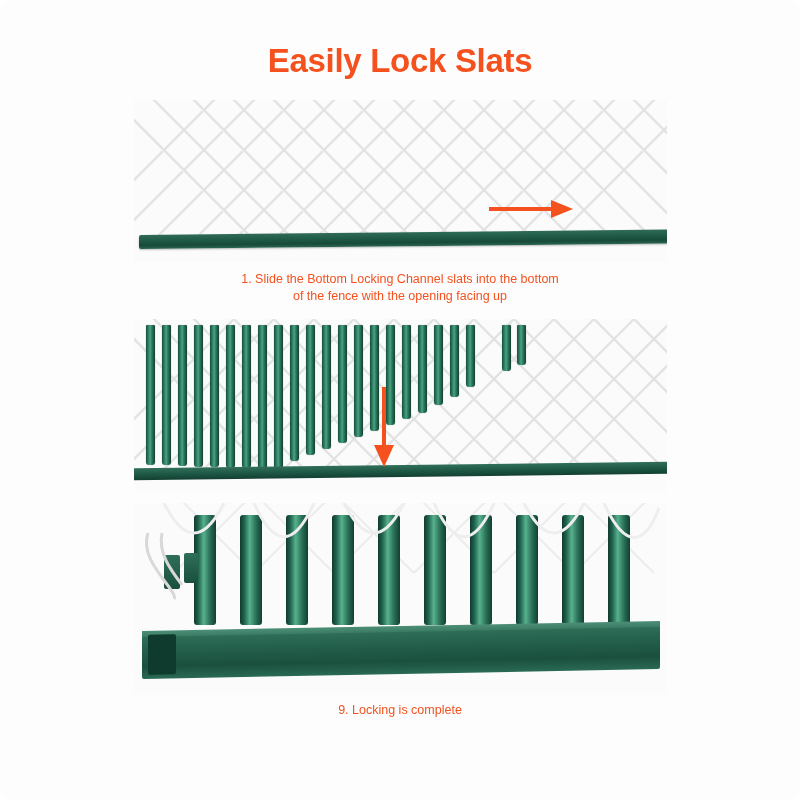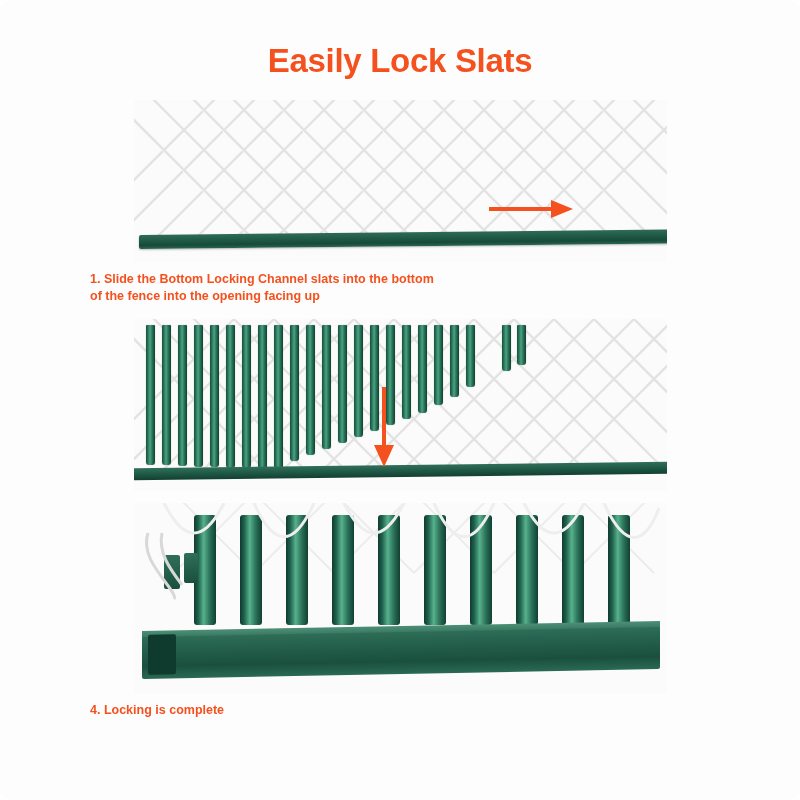--- a/index.html
+++ b/index.html
@@ -33,24 +33,24 @@
     position: relative;
     width: 800px;
   }
   .panel {
     position: relative;
     margin: 0 auto;
     background: #fbfbfb;
     overflow: hidden;
   }
   .caption {
-    text-align: left;
+    text-align: center;
     color: #f4511e;
     font-size: 12.5px;
-    font-weight: bold;
+    font-weight: normal;
     line-height: 17px;
     margin: 9px auto 0 auto;
     width: 620px;
   }
   
   .mesh {
     position: absolute;
     left: 0; top: 0;
     width: 100%;
     height: 100%;
@@ -181,21 +181,21 @@
         </g>
       </svg>
       <div class="channel-bar"></div>
       <svg class="arrow-right" viewBox="0 0 86 22">
         <path d="M0 11 L66 11" stroke="#f4511e" stroke-width="4" fill="none"></path>
         <path d="M62 2 L84 11 L62 20 Z" fill="#f4511e"></path>
       </svg>
     </div>
     <div class="caption">
       <div>1. Slide the Bottom Locking Channel slats into the bottom</div>
-      <div>of the fence into the opening facing up</div>
+      <div>of the fence with the opening facing up</div>
     </div>
   </div>
 
   <div class="step">
     <div class="panel" id="panel2">
       <svg class="mesh" viewBox="0 0 533 172" preserveAspectRatio="none">
         <rect width="533" height="172" fill="#fbfbfb"></rect>
         <g stroke="#e3e3e3" stroke-width="2.4" fill="none">
           <path d="M-60 -40 L130 150 M-20 -40 L170 150 M20 -40 L210 150 M60 -40 L250 150 M100 -40 L290 150 M140 -40 L330 150 M180 -40 L370 150 M220 -40 L410 150 M260 -40 L450 150 M300 -40 L490 150 M340 -40 L530 150 M380 -40 L570 150 M420 -40 L610 150 M460 -40 L650 150"></path>
           <path d="M620 -40 L430 150 M580 -40 L390 150 M540 -40 L350 150 M500 -40 L310 150 M460 -40 L270 150 M420 -40 L230 150 M380 -40 L190 150 M340 -40 L150 150 M300 -40 L110 150 M260 -40 L70 150 M220 -40 L30 150 M180 -40 L-10 150 M140 -40 L-50 150"></path>
@@ -274,17 +274,17 @@
         <path d="M22 2 C 18 22, 30 38, 42 54" stroke="#d8d8d8" stroke-width="3" fill="none"></path>
       </svg>
 
       <div class="big-channel">
         <div class="bc-top"></div>
         <div class="bc-face"></div>
         <div class="bc-inner"></div>
       </div>
     </div>
     <div class="caption">
-      <div>4. Locking is complete</div>
+      <div>9. Locking is complete</div>
     </div>
   </div>
 
 </div>
 
 </body></html>

